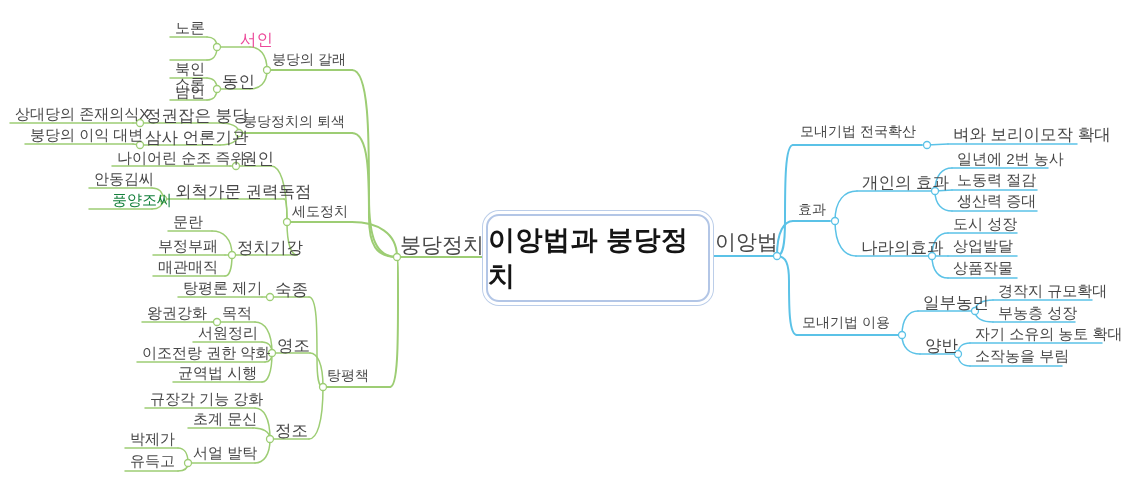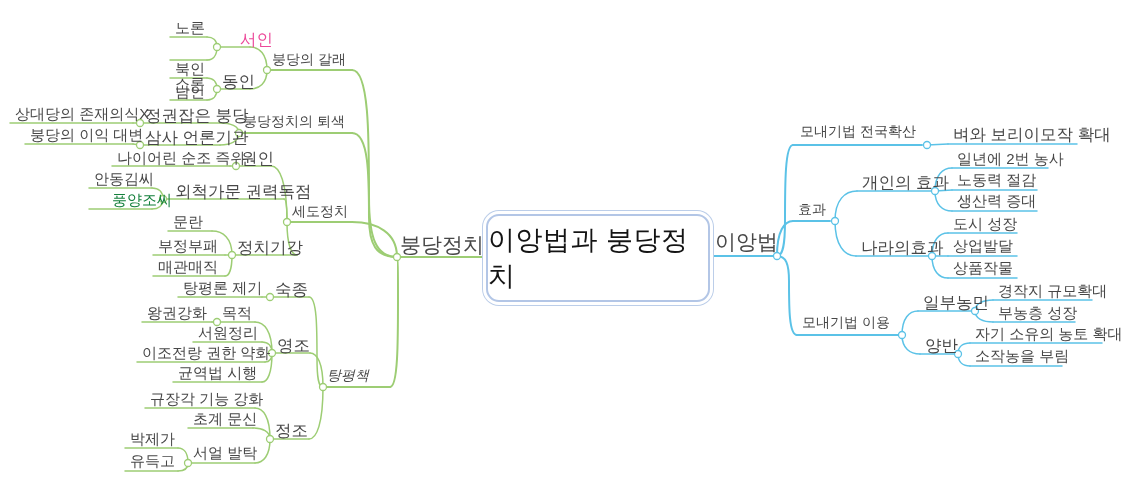--- a/index.html
+++ b/index.html
@@ -8,21 +8,21 @@
   svg.edges{position:absolute;left:0;top:0;width:1126px;height:486px;}
   .node{position:absolute;white-space:nowrap;color:#474747;line-height:1.12;letter-spacing:0;}
   .lv0{font-size:21px;}
   .lv1{font-size:14px;}
   .lv2{font-size:16.5px;}
   .lv3,.lv4{font-size:15px;}
   .central{position:absolute;left:486px;top:214px;width:220px;height:84px;
            display:flex;align-items:center;justify-content:center;
            background:#fff;border:2px solid #b3c6e6;border-radius:13px;
            box-shadow:0 0 0 3px #ffffff,0 0 0 4px #bccee9;}
-  .central-title{font-size:27px;font-weight:normal;color:#141414;letter-spacing:0.5px;}
+  .central-title{font-size:27px;font-weight:bold;color:#141414;letter-spacing:0.5px;}
 </style>
 </head>
 <body>
 
 <div class="canvas">
   <svg class="edges" viewBox="0 0 1126 486">
     <g id="g-conn">
         <path d="M 352 70 C 369 70 369 135.45 369 197.16000000000003 C 369 238.3 376 257 397 257" fill="none" stroke="#9dcd74" stroke-width="2" stroke-linecap="round"></path>
         <path d="M 250 47 C 259.35 47 267 53.9 267 70" fill="none" stroke="#9dcd74" stroke-width="1.5" stroke-linecap="round"></path>
         <path d="M 207 37 C 212.5 37 217 40 217 47" fill="none" stroke="#9dcd74" stroke-width="1.5" stroke-linecap="round"></path>
@@ -183,21 +183,21 @@
       <div class="node lv1" style="left: 292px; top: 204px; color: rgb(71, 71, 71);">세도정치</div>
       <div class="node lv2" style="left: 241px; top: 149px; color: rgb(71, 71, 71);">원인</div>
       <div class="node lv3" style="left: 117px; top: 150px; color: rgb(71, 71, 71);">나이어린 순조 즉위</div>
       <div class="node lv2" style="left: 168px; top: 182px; color: rgb(71, 71, 71); margin-left: 7px;">외척가문 권력독점</div>
       <div class="node lv3" style="left: 94px; top: 171px; color: rgb(71, 71, 71);">안동김씨</div>
       <div class="node lv3" style="left: 112px; top: 192px; color: #15803d;">풍양조씨</div>
       <div class="node lv2" style="left: 237px; top: 238px; color: rgb(71, 71, 71);">정치기강</div>
       <div class="node lv3" style="left: 173px; top: 214px; color: rgb(71, 71, 71);">문란</div>
       <div class="node lv3" style="left: 158px; top: 238px; color: rgb(71, 71, 71);">부정부패</div>
       <div class="node lv3" style="left: 158px; top: 259px; color: rgb(71, 71, 71);">매관매직</div>
-      <div class="node lv1" style="left: 327px; top: 368px; color: rgb(71, 71, 71); font-style: italic;">탕평책</div>
+      <div class="node lv1" style="left: 327px; top: 368px; color: rgb(71, 71, 71);">탕평책</div>
       <div class="node lv2" style="left: 275px; top: 280px; color: rgb(71, 71, 71);">숙종</div>
       <div class="node lv3" style="left: 183px; top: 280px; color: rgb(71, 71, 71);">탕평론 제기</div>
       <div class="node lv2" style="left: 277px; top: 336px; color: rgb(71, 71, 71);">영조</div>
       <div class="node lv3" style="left: 222px; top: 305px; color: rgb(71, 71, 71);">목적</div>
       <div class="node lv4" style="left: 147px; top: 305px; color: rgb(71, 71, 71);">왕권강화</div>
       <div class="node lv3" style="left: 198px; top: 325px; color: rgb(71, 71, 71);">서원정리</div>
       <div class="node lv3" style="left: 142px; top: 345px; color: rgb(71, 71, 71);">이조전랑 권한 약화</div>
       <div class="node lv3" style="left: 178px; top: 365px; color: rgb(71, 71, 71);">균역법 시행</div>
       <div class="node lv2" style="left: 275px; top: 421px; color: rgb(71, 71, 71);">정조</div>
       <div class="node lv3" style="left: 150px; top: 391px; color: rgb(71, 71, 71);">규장각 기능 강화</div>

